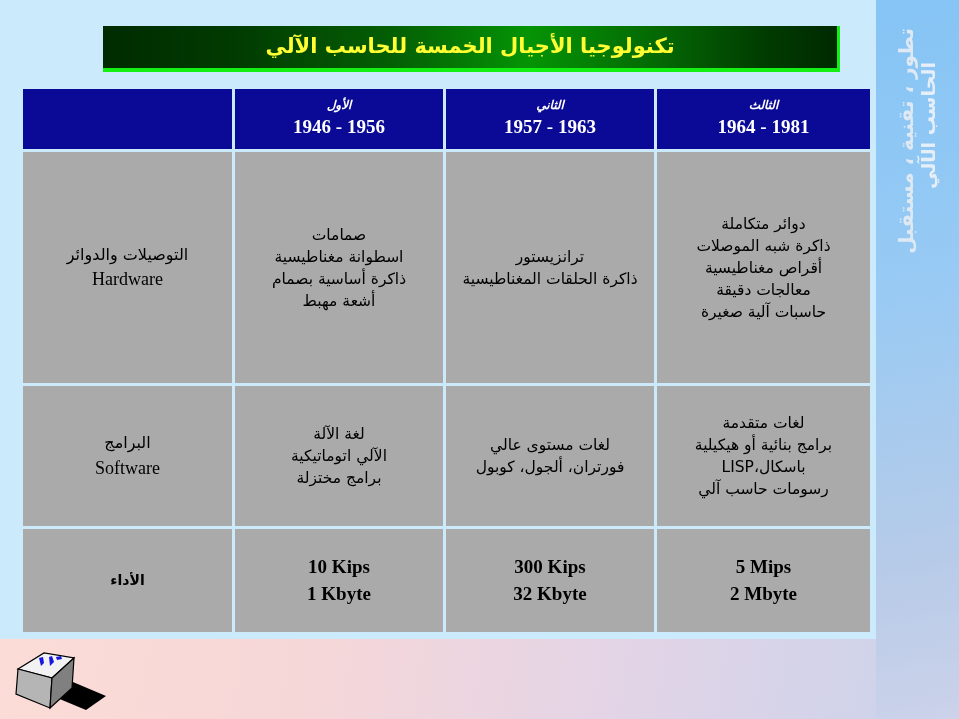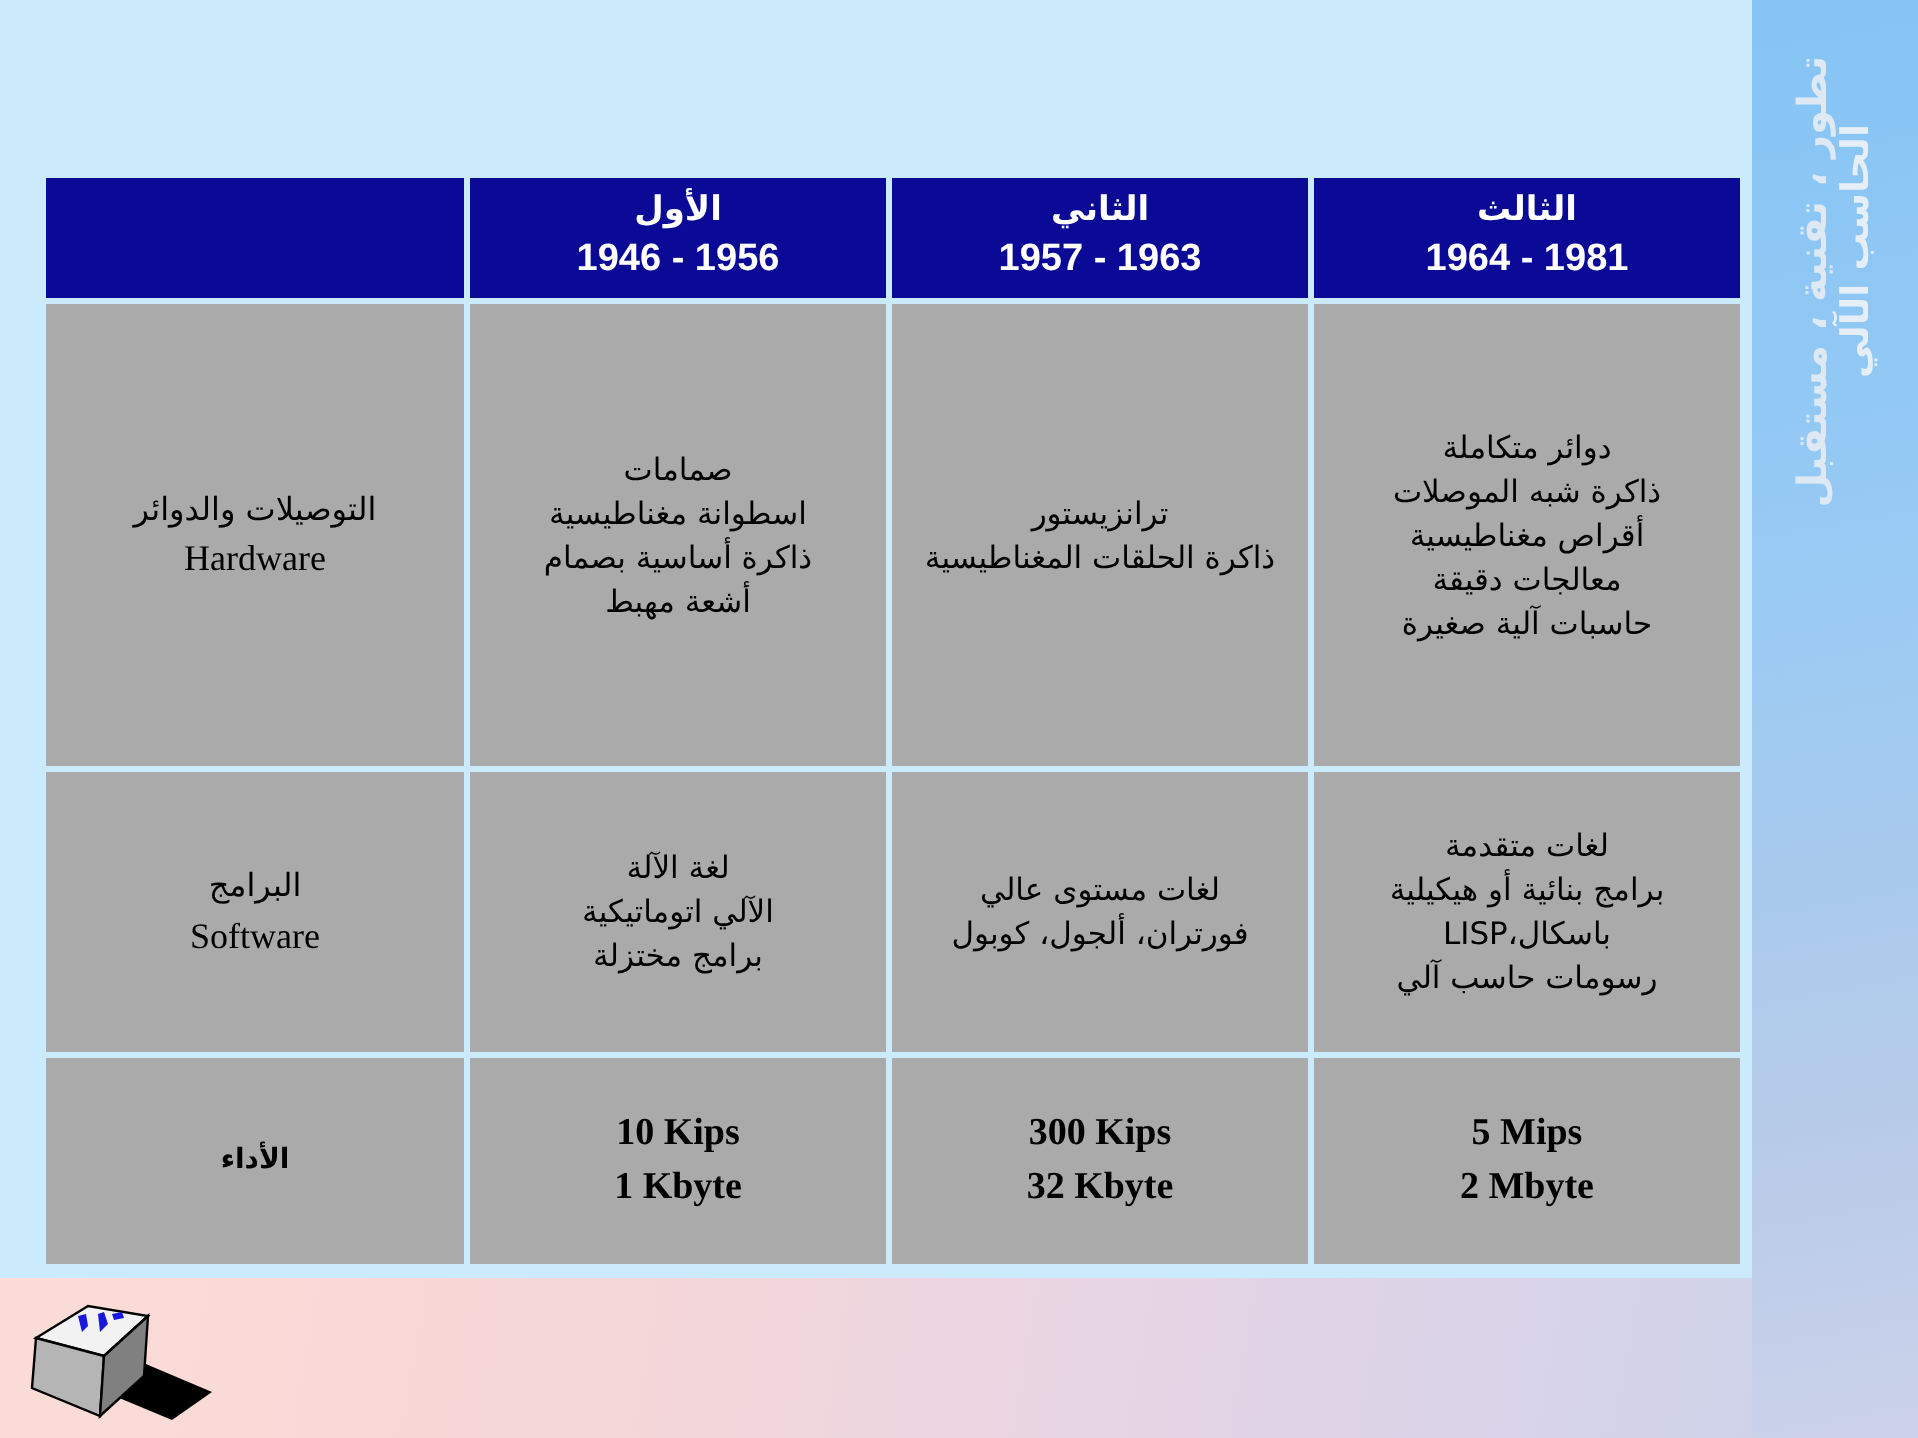--- a/index.html
+++ b/index.html
@@ -136,30 +136,31 @@
     background: #0a0a96;
     color: #ffffff;
     font-weight: bold;
     height: 60px;
   }
   .gen-table th.empty-head {
     color: #0a0a96;
   }
   .th-gen {
     display: block;
-    font-size: 17px;
+    font-size: 12px;
     direction: rtl;
     font-family: "DejaVu Sans", sans-serif;
     line-height: 1.15;
+    font-style: italic;
   }
   .th-years {
     display: block;
     font-size: 19px;
     direction: ltr;
-    font-family: Liberation Sans, sans-serif;
+    font-family: Liberation Serif, serif;
     font-weight: bold;
     line-height: 1.25;
     margin-top: 2px;
     text-align: center;
   }
   .gen-table td {
     background: #aaaaaa;
     color: #000000;
   }
   .cell-ar {
@@ -220,20 +221,23 @@
 
   <div class="bg-main"></div>
   <div class="bg-bottom"></div>
   <div class="bg-sidebar"></div>
 
   <div class="side-caption">
     <span class="s-line1">تطور ، تقنية ، مستقبل</span>
     <span class="s-line2">الحاسب الآلي</span>
   </div>
 
+  <div class="title-banner">
+    <div class="title-text">تكنولوجيا الأجيال الخمسة للحاسب الآلي</div>
+  </div>
 
   <table class="gen-table">
     <colgroup>
       <col class="c-third">
       <col class="c-second">
       <col class="c-first">
       <col class="c-label">
     </colgroup>
     <thead>
       <tr class="r-head">

